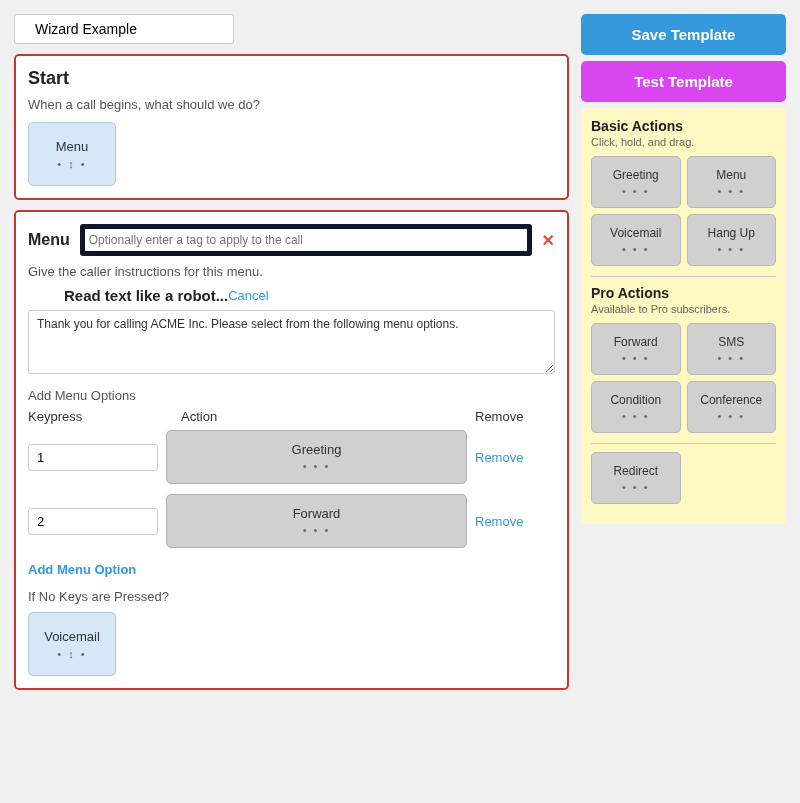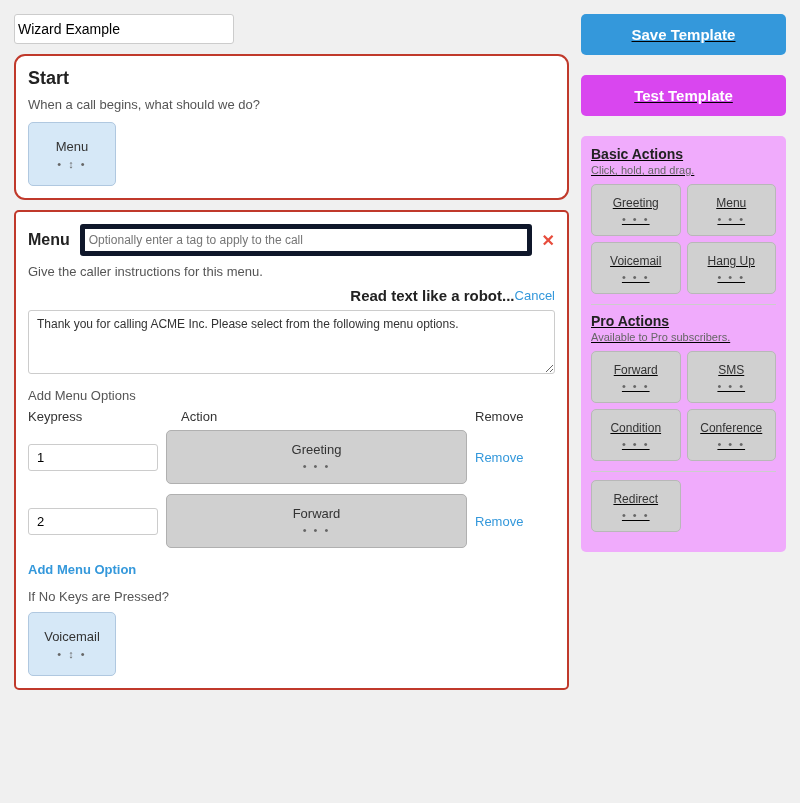--- a/index.html
+++ b/index.html
@@ -20,34 +20,33 @@
     .left-panel {
       flex: 1;
       display: flex;
       flex-direction: column;
       gap: 10px;
     }
     .right-panel {
       width: 205px;
       display: flex;
       flex-direction: column;
-      gap: 20px;
-      text-decoration: underline;
+      gap: 6px;
     }
     .title-input {
       border: 1px solid #ccc;
-      padding: 6px 3px;
+      padding: 6px 20px;
       font-size: 14px;
       width: 220px;
       border-radius: 3px;
     }
     .card {
       background: #fff;
       border: 2px solid #c0392b;
-      border-radius: 11px;
+      border-radius: 5px;
       padding: 12px;
     }
     .card-title {
       font-size: 18px;
       font-weight: bold;
       color: #222;
       margin-bottom: 8px;
     }
     .card-subtitle {
       font-size: 13px;
@@ -112,21 +111,21 @@
       border: none;
     }
     .menu-instruction {
       font-size: 13px;
       color: #555;
       margin-bottom: 8px;
     }
     .read-text-header {
       display: flex;
       align-items: center;
-      justify-content: flex-end;
+      justify-content: flex-start;
       margin-bottom: 6px;
       margin-left: 36px;
     }
     .read-text-label {
       font-size: 15px;
       font-weight: bold;
       color: #222;
     }
     .cancel-link {
       color: #3498db;
@@ -225,21 +224,21 @@
       color: #fff;
       border: none;
       border-radius: 5px;
       padding: 12px 10px;
       font-size: 15px;
       font-weight: bold;
       cursor: pointer;
       width: 100%;
     }
     .actions-panel {
-      background: #f0abfc;
+      background: #fef9c3;
       border-radius: 5px;
       padding: 10px;
     }
     .actions-section-title {
       font-size: 14px;
       font-weight: bold;
       color: #222;
       margin-bottom: 2px;
     }
     .actions-section-subtitle {

